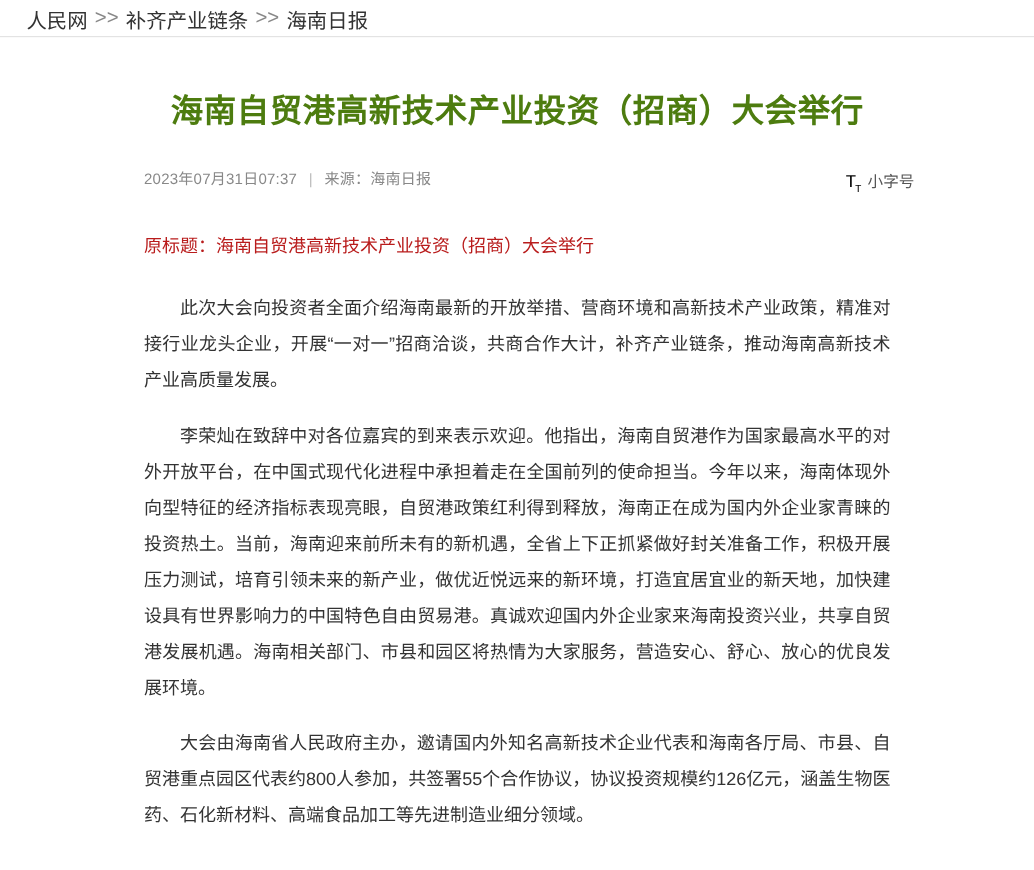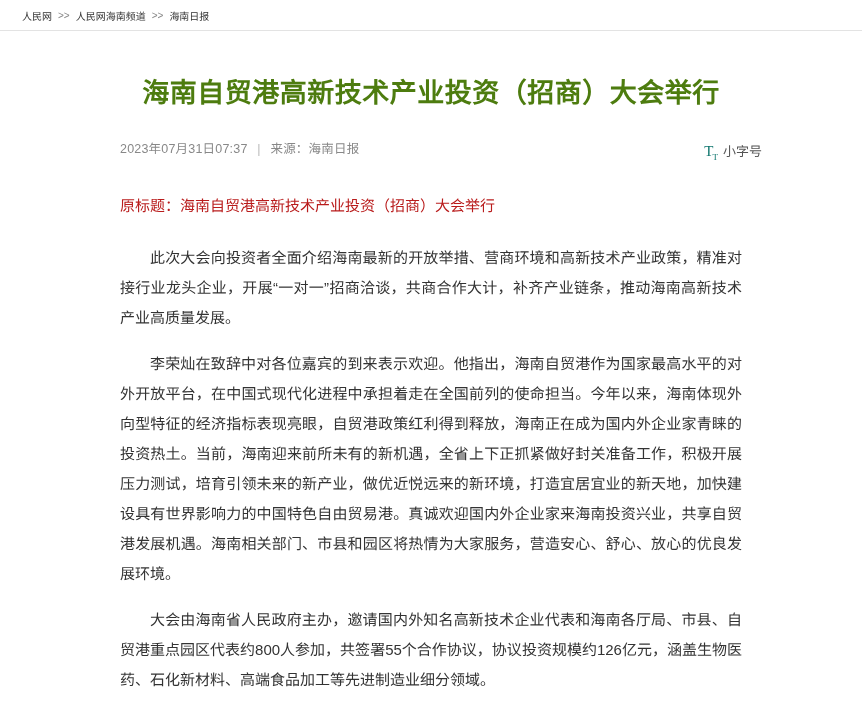--- a/index.html
+++ b/index.html
@@ -15,21 +15,21 @@
     overflow: hidden;
   }
 
   
   .breadcrumb-bar {
     height: 30px;
     border-bottom: 1px solid #e3e3e3;
     display: flex;
     align-items: center;
     padding-left: 22px;
-    font-size: 10px;
+    font-size: 17px;
     color: #333;
     background: #fff;
   }
   .breadcrumb-bar a,
   .breadcrumb-bar span.crumb {
     color: #333;
     text-decoration: none;
     white-space: nowrap;
   }
   .breadcrumb-bar .sep {
@@ -84,23 +84,23 @@
     top: 110px;
     display: flex;
     align-items: baseline;
     gap: 6px;
     font-size: 13px;
     color: #555555;
     cursor: pointer;
     user-select: none;
   }
   .fontsize-ctrl .tt {
-    font-family: Liberation Serif, serif;
+    font-family: Liberation Mono, monospace;
     font-size: 15px;
-    color: #0f766e;
+    color: #000000;
     letter-spacing: -1px;
   }
   .fontsize-ctrl .tt sub {
     font-size: 9px;
   }
 
   
   .content {
     margin-top: 34px;
     font-size: 15px;
@@ -119,21 +119,21 @@
     color: #b91c1c;
     margin-bottom: 22px;
   }
 </style>
 </head>
 <body>
 
 <div class="breadcrumb-bar">
   <a href="#">人民网</a>
   <span class="sep">&gt;&gt;</span>
-  <a href="#">人民网海南频道</a>
+  <a href="#">补齐产业链条</a>
   <span class="sep">&gt;&gt;</span>
   <a href="#">海南日报</a>
 </div>
 
 <div class="article">
 
   <h1 class="headline">海南自贸港高新技术产业投资（招商）大会举行</h1>
 
 
   <div class="meta">

